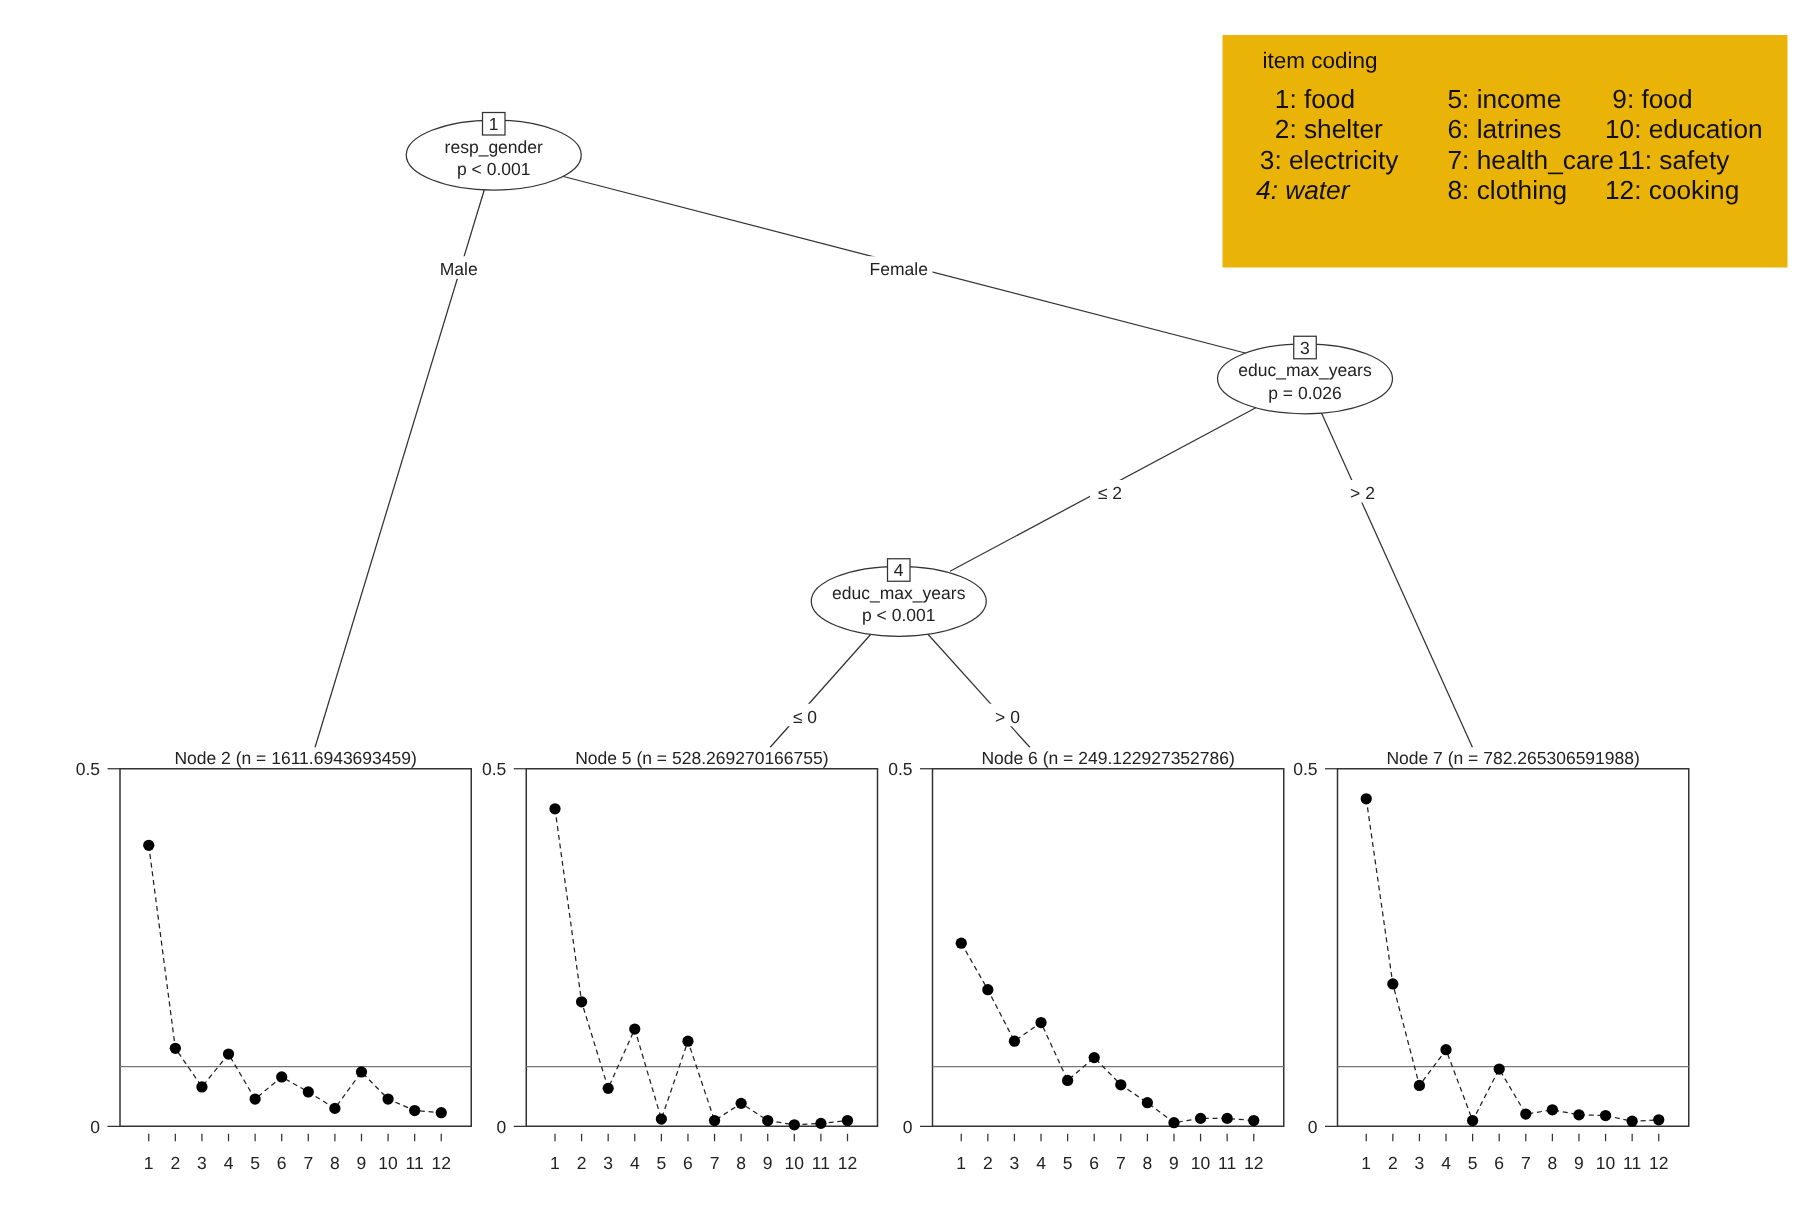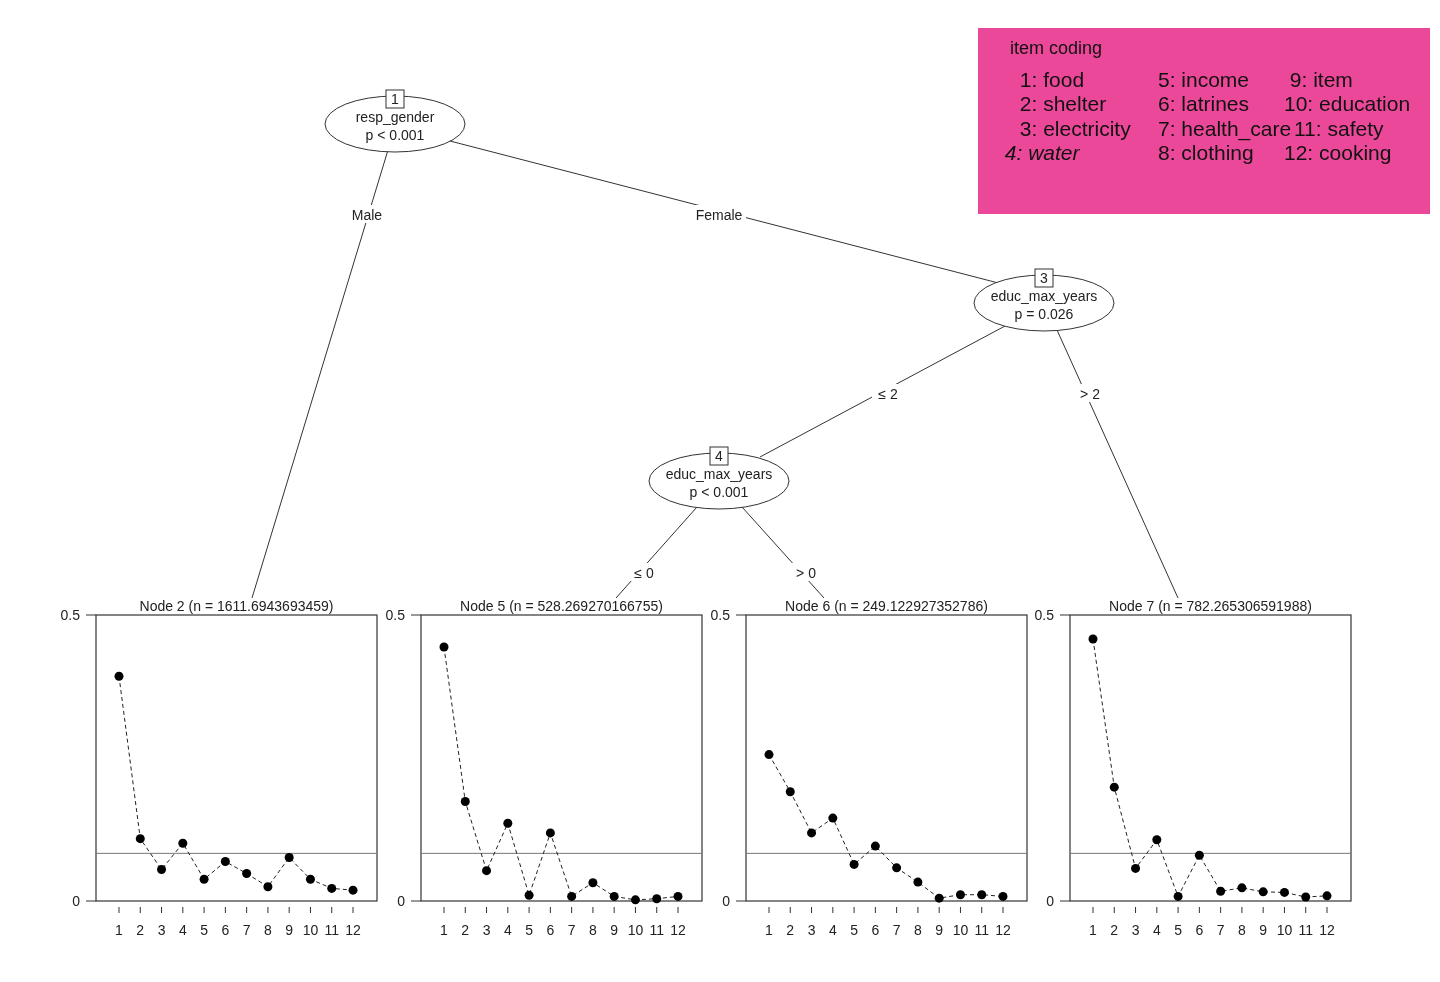--- a/index.html
+++ b/index.html
@@ -1,20 +1,20 @@
 <!DOCTYPE html>
 <html><head>
 <meta charset="utf-8">
 <style>
   html, body { margin: 0; padding: 0; background: #ffffff; }
   body { width: 1440px; height: 982px; position: relative; overflow: hidden;
          font-family: "Liberation Sans", sans-serif; }
   #tree { position: absolute; left: 0; top: 0; }
   .legend { position: absolute; left: 978px; top: 28px; width: 452px; height: 186px;
-            background: #ec4899; }
+            background: #eab308; }
   .legend-title { position: absolute; left: 32px; top: 10px; font-size: 18px; color: #111; }
   .legend-item { position: absolute; font-size: 21px; color: #111; white-space: pre; }
 </style>
 </head>
 <body>
 
 <svg id="tree" width="1440" height="982" xmlns="http://www.w3.org/2000/svg">
 
   <g id="edges" stroke="#333" stroke-width="1" fill="none">
     <line x1="388" y1="150" x2="252" y2="598"></line>
@@ -253,23 +253,23 @@
         <circle cx="1305.7272727272727" cy="896.996" r="4.5" fill="#000"></circle>
         <circle cx="1327" cy="895.852" r="4.5" fill="#000"></circle>
       </g>
     </g>
 </svg>
 
 <div class="legend">
   <div class="legend-title">item coding</div>
   <div class="legend-item" style="left:36px; top:40px;"> 1: food</div>
   <div class="legend-item" style="left:36px; top:64px;"> 2: shelter</div>
-  <div class="legend-item" style="left:36px; top:89px;text-align:center;"> 3: electricity</div>
+  <div class="legend-item" style="left:24px; top:89px;text-align:center;"> 3: electricity</div>
   <div class="legend-item" style="left:21px; top:113px;font-style:italic;"> 4: water</div>
   <div class="legend-item" style="left:180px; top:40px;">5: income</div>
   <div class="legend-item" style="left:180px; top:64px;">6: latrines</div>
   <div class="legend-item" style="left:180px; top:89px;">7: health_care</div>
   <div class="legend-item" style="left:180px; top:113px;">8: clothing</div>
-  <div class="legend-item" style="left:306px; top:40px;"> 9: item</div>
+  <div class="legend-item" style="left:306px; top:40px;"> 9: food</div>
   <div class="legend-item" style="left:306px; top:64px;">10: education</div>
   <div class="legend-item" style="left:306px; top:89px;margin-left:10px;">11: safety</div>
   <div class="legend-item" style="left:306px; top:113px;">12: cooking</div>
 </div>
 
 </body></html>

